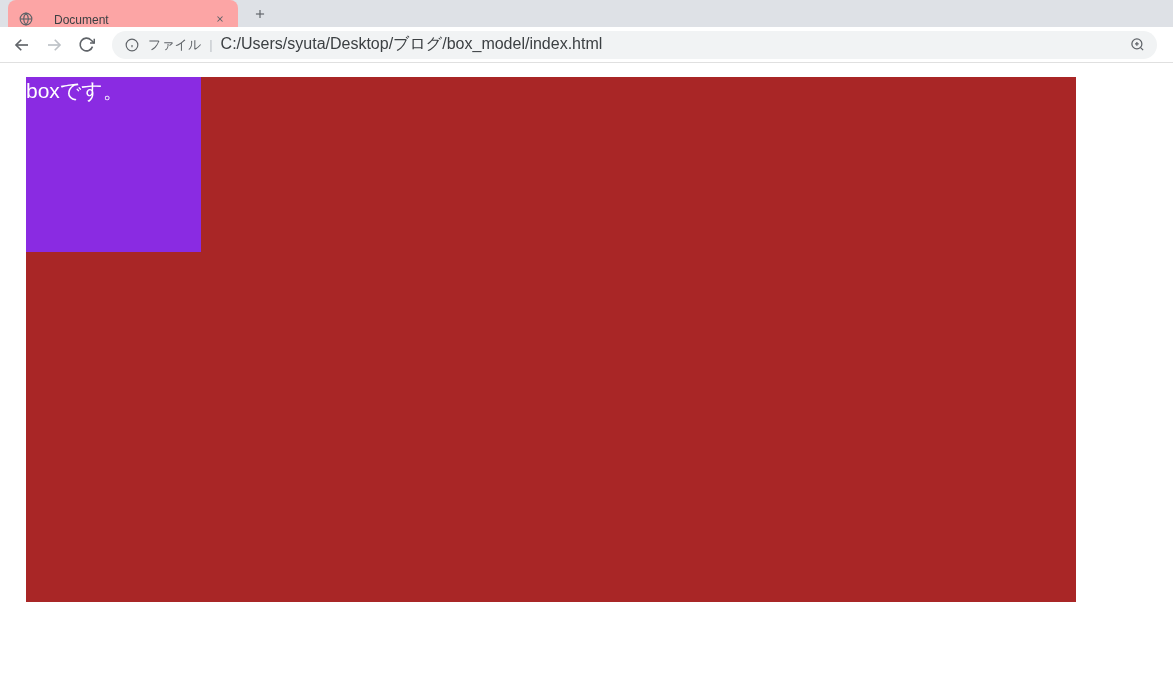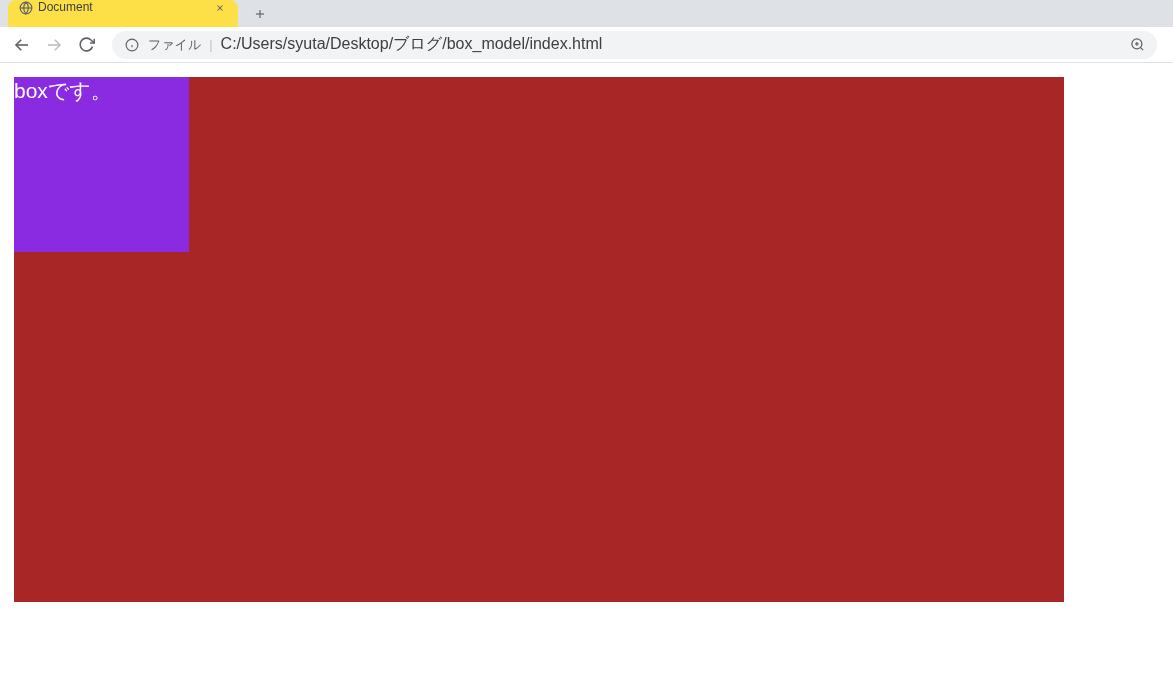--- a/index.html
+++ b/index.html
@@ -23,27 +23,27 @@
 
     .tab-bar {
       display: flex;
       align-items: flex-end;
       height: 27px;
       padding-left: 8px;
     }
 
     .tab {
       display: flex;
-      align-items: flex-start;
-      background: #fde047;
+      align-items: flex-end;
+      background: #fca5a5;
       height: 27px;
       width: 230px;
       border-radius: 8px 8px 0 0;
       padding: 0 10px;
-      gap: 4px;
+      gap: 20px;
       position: relative;
     }
 
     .tab-favicon {
       width: 16px;
       height: 16px;
       display: flex;
       align-items: center;
       justify-content: center;
     }
@@ -149,20 +149,21 @@
       display: flex;
       align-items: center;
       justify-content: center;
       color: #5f6368;
       cursor: pointer;
     }
 
     
     .page-content {
       padding: 14px;
+      margin-left: 12px;
     }
 
     .red-container {
       width: 1050px;
       height: 525px;
       background: #a92626;
       position: relative;
     }
 
     .purple-box {

